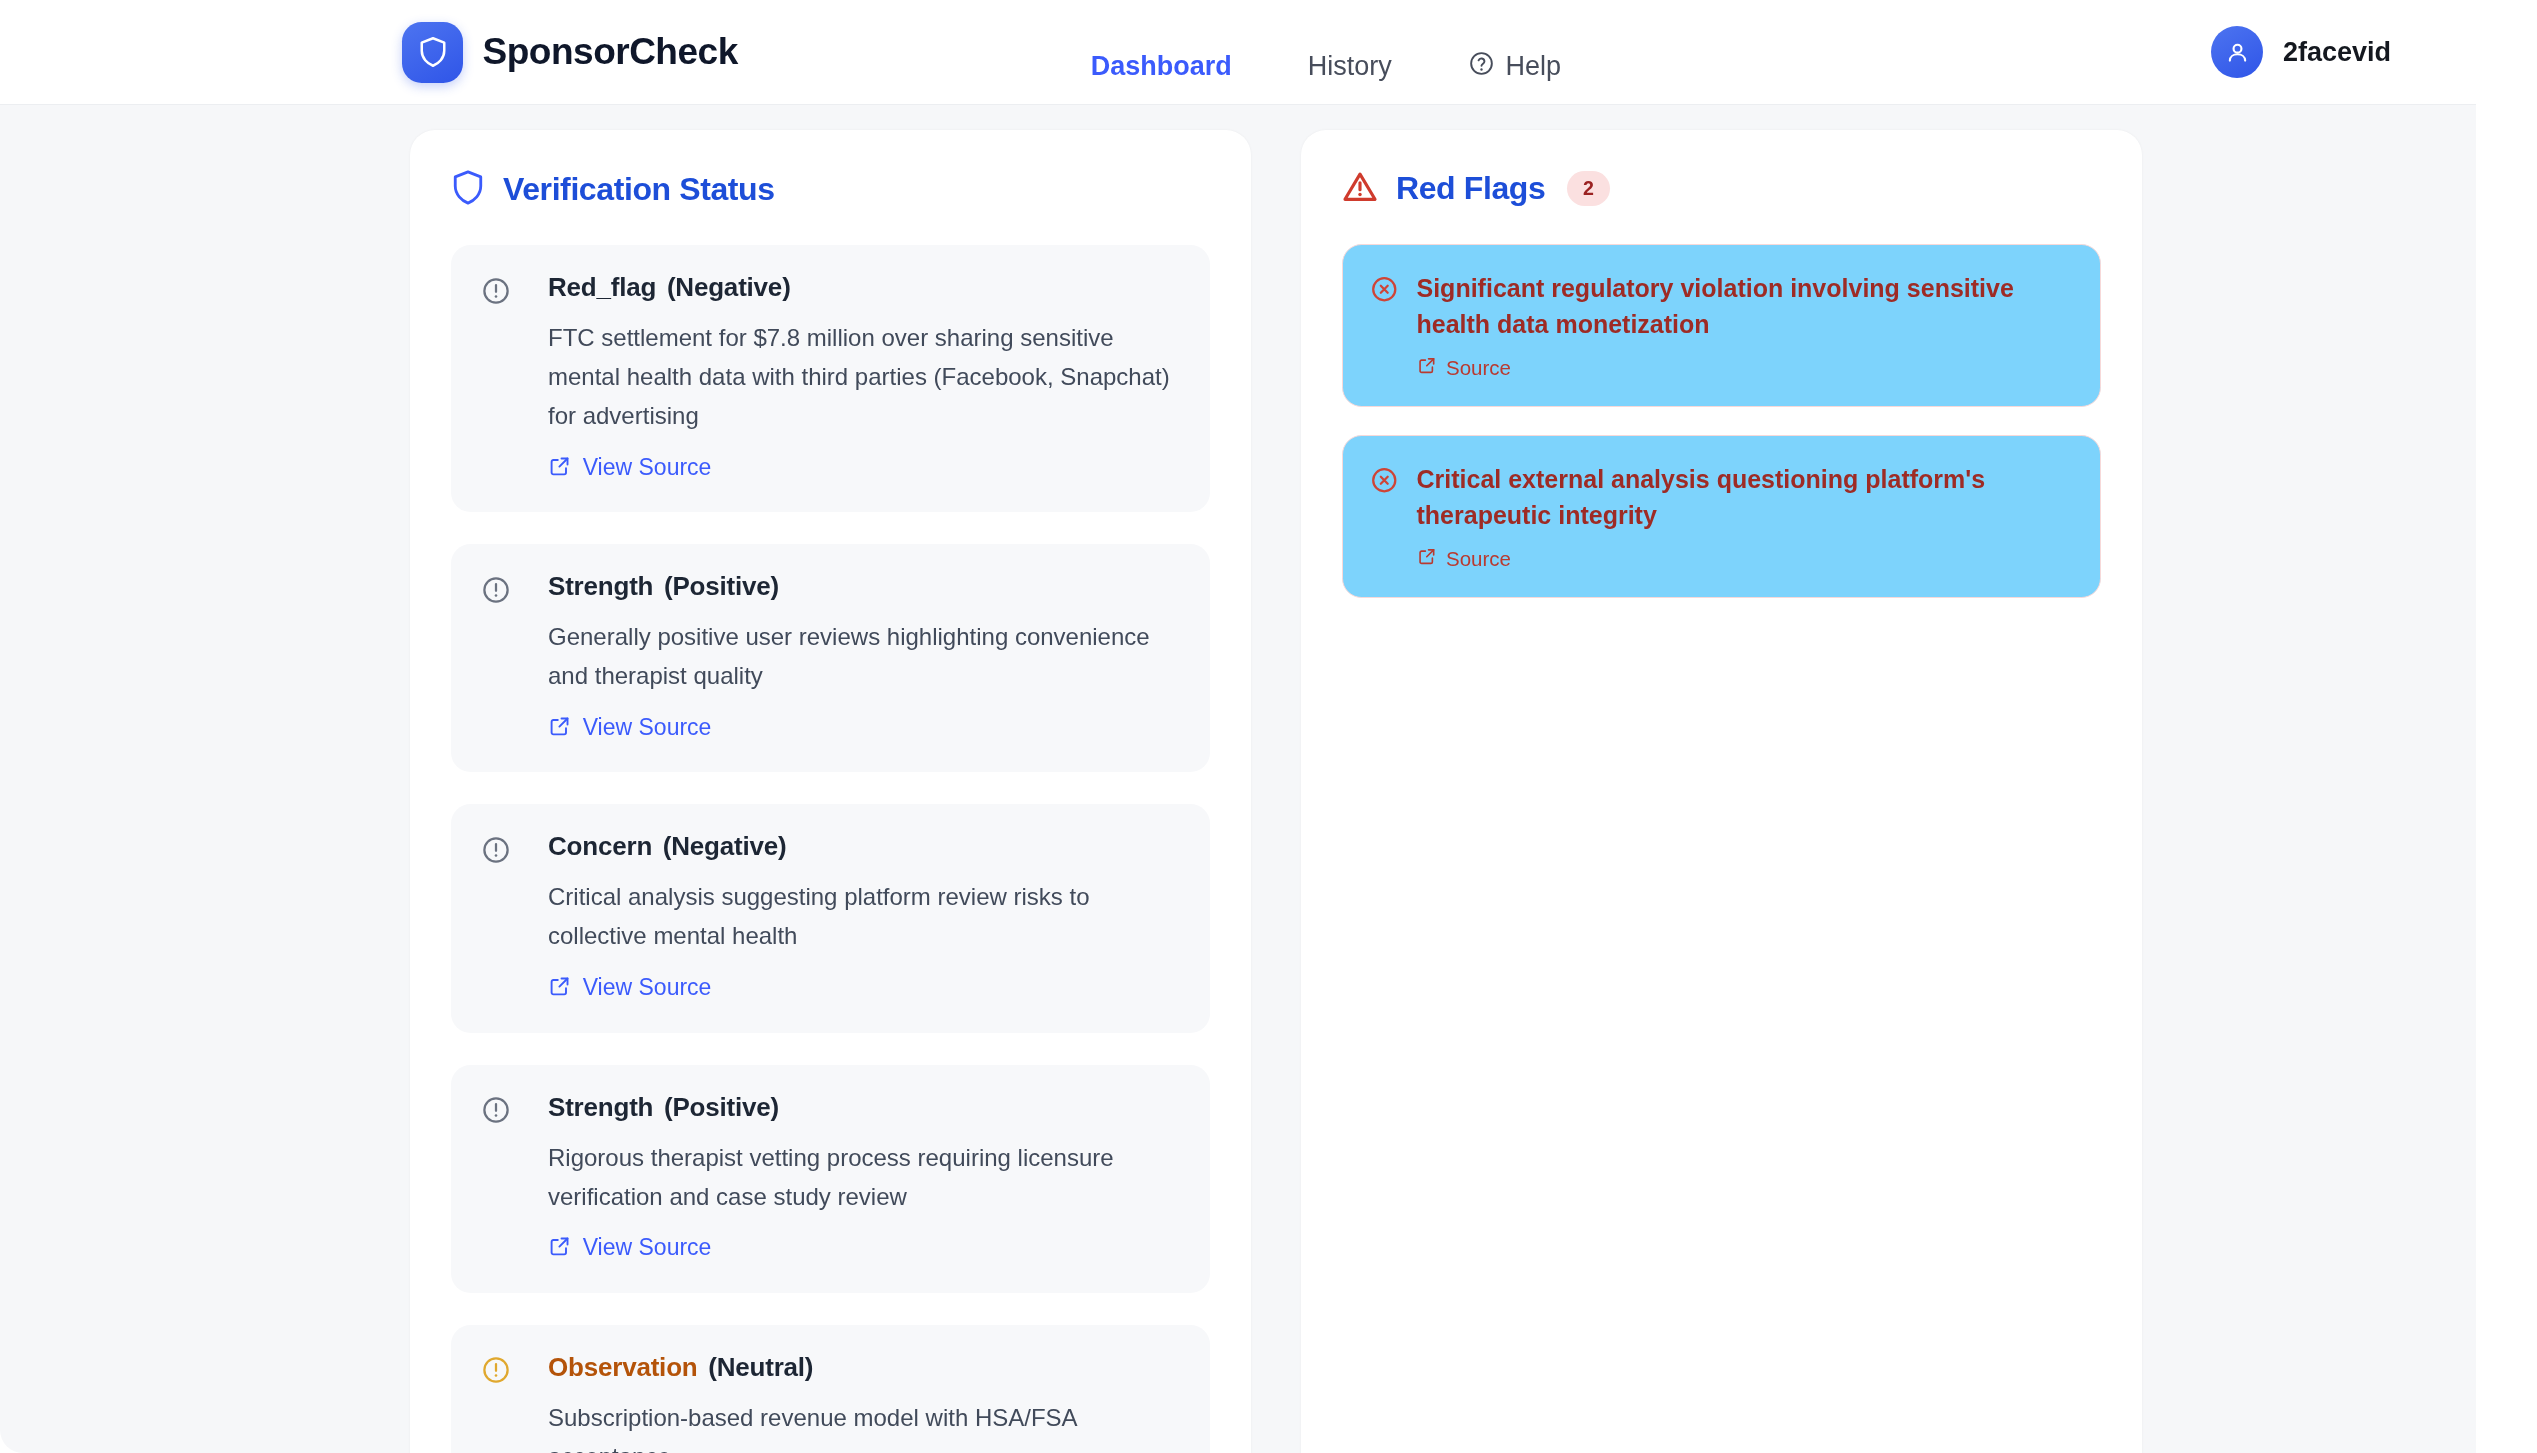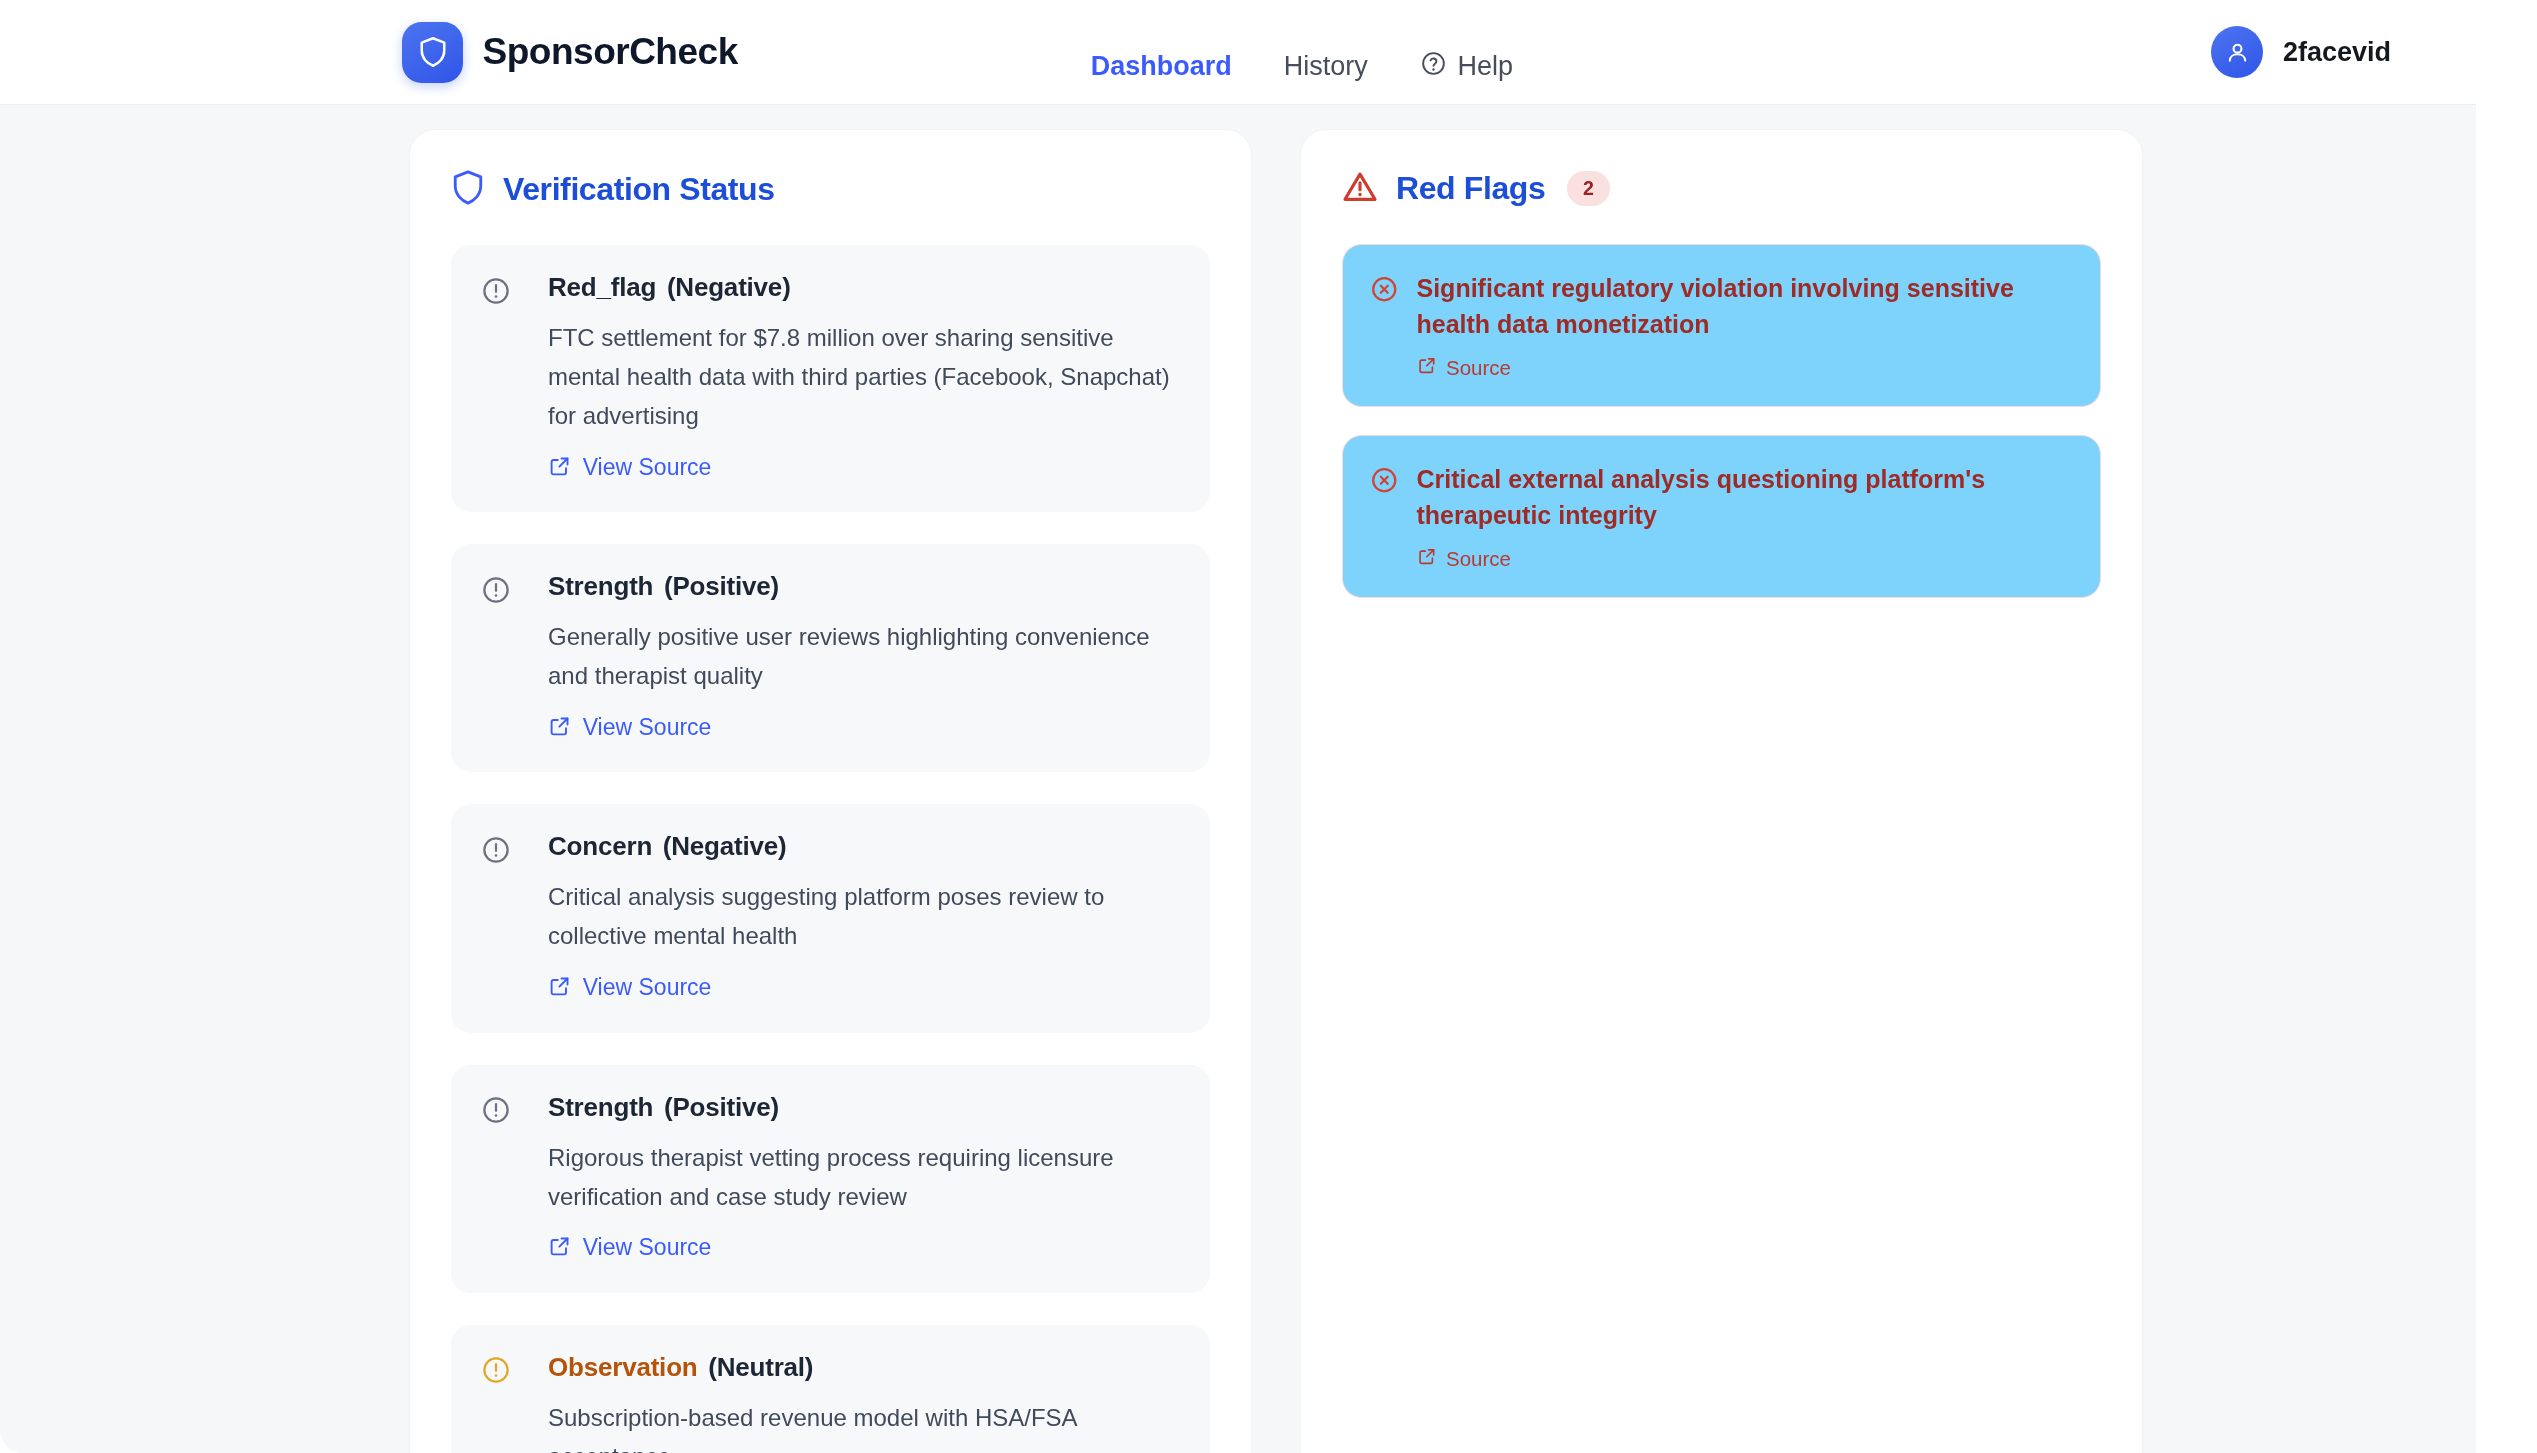--- a/index.html
+++ b/index.html
@@ -37,21 +37,21 @@
     display: flex; align-items: center; justify-content: center;
     box-shadow: 0 3.6px 10.7px rgba(47,85,232,.28);
     flex: none;
   }
   .brand-name {
     font-size: 37px; font-weight: 700; color: #0f172a;
     letter-spacing: -0.5px; white-space: nowrap;
   }
 
   .mainnav {
-    display: flex; align-items: center; gap: 52px;
+    display: flex; align-items: center; gap: 76px;
     margin-left: 353px;
     margin-top: 29px;
   }
   .navlink {
     font-size: 27px; color: #474d5b; white-space: nowrap;
     display: flex; align-items: center; gap: 10.7px;
     cursor: pointer;
   }
   .navlink.active { color: #3b5bfc; font-weight: 700; }
 
@@ -232,21 +232,21 @@
                   </svg></span>
                 <span>View Source</span>
               </span></div>
           </div>
           <div class="vcard">
             <span class="vcard-icon"><svg width="30" height="30" viewBox="0 0 24 24" fill="none">
                 <circle cx="12" cy="12" r="9.3" stroke="#6b7280" stroke-width="1.8"></circle>
                 <path d="M12 7.2 v5.4" stroke="#6b7280" stroke-width="1.8" stroke-linecap="round"></path>
                 <circle cx="12" cy="16.4" r="1.05" fill="#6b7280"></circle>
               </svg></span>
-            <div class="vcard-body"><div class="vcard-title"><span class="kind">Concern</span><span>(Negative)</span></div><div class="vcard-desc">Critical analysis suggesting platform poses review to collective mental health</div><span class="srclink">
+            <div class="vcard-body"><div class="vcard-title"><span class="kind">Concern</span><span>(Negative)</span></div><div class="vcard-desc">Critical analysis suggesting platform review risks to collective mental health</div><span class="srclink">
                 <span><svg width="24" height="24" viewBox="0 0 24 24" fill="none">
                     <path d="M13.5 4.5 H19.5 V10.5" stroke="#3b5bfc" stroke-width="1.9" stroke-linecap="round" stroke-linejoin="round"></path>
                     <path d="M19.5 4.5 L11.4 12.6" stroke="#3b5bfc" stroke-width="1.9" stroke-linecap="round"></path>
                     <path d="M18 14.2 V18.6 A1.8 1.8 0 0116.2 20.4 H5.4 A1.8 1.8 0 013.6 18.6 V7.8 A1.8 1.8 0 015.4 6 H9.8" stroke="#3b5bfc" stroke-width="1.9" stroke-linecap="round" stroke-linejoin="round"></path>
                   </svg></span>
                 <span>View Source</span>
               </span></div>
           </div>
           <div class="vcard">
             <span class="vcard-icon"><svg width="30" height="30" viewBox="0 0 24 24" fill="none">

